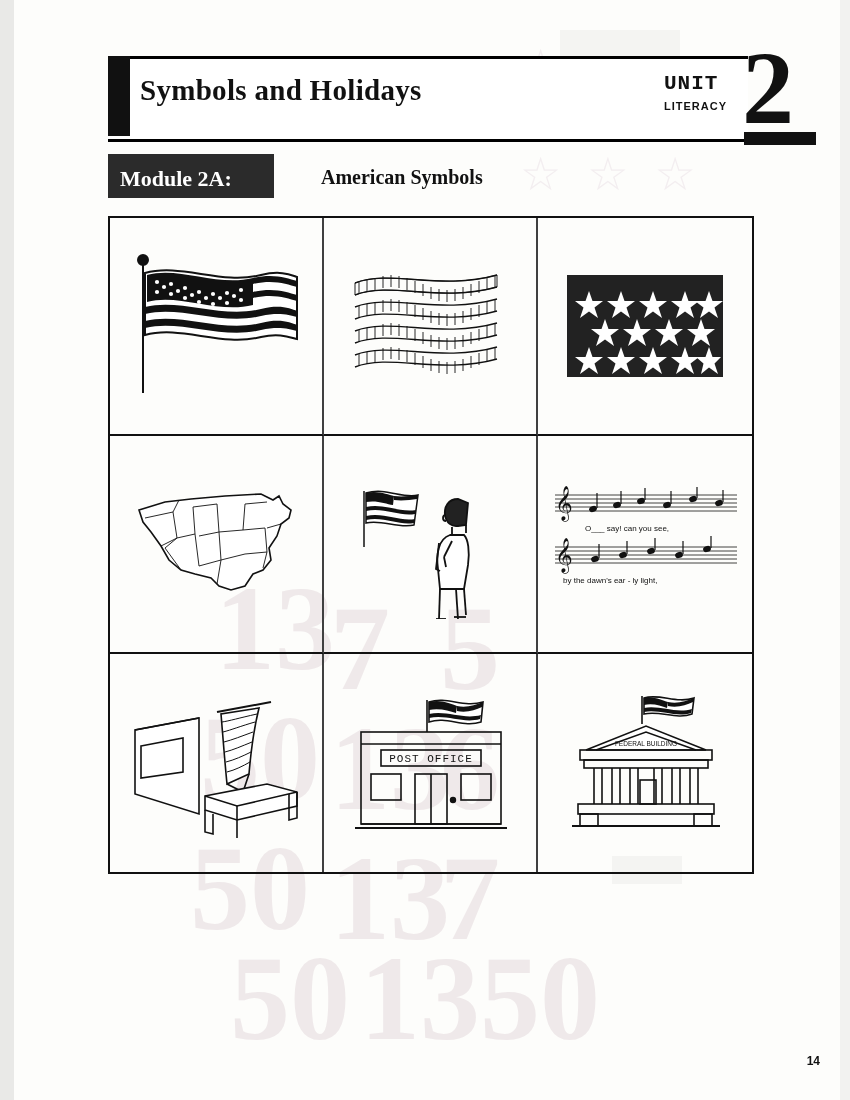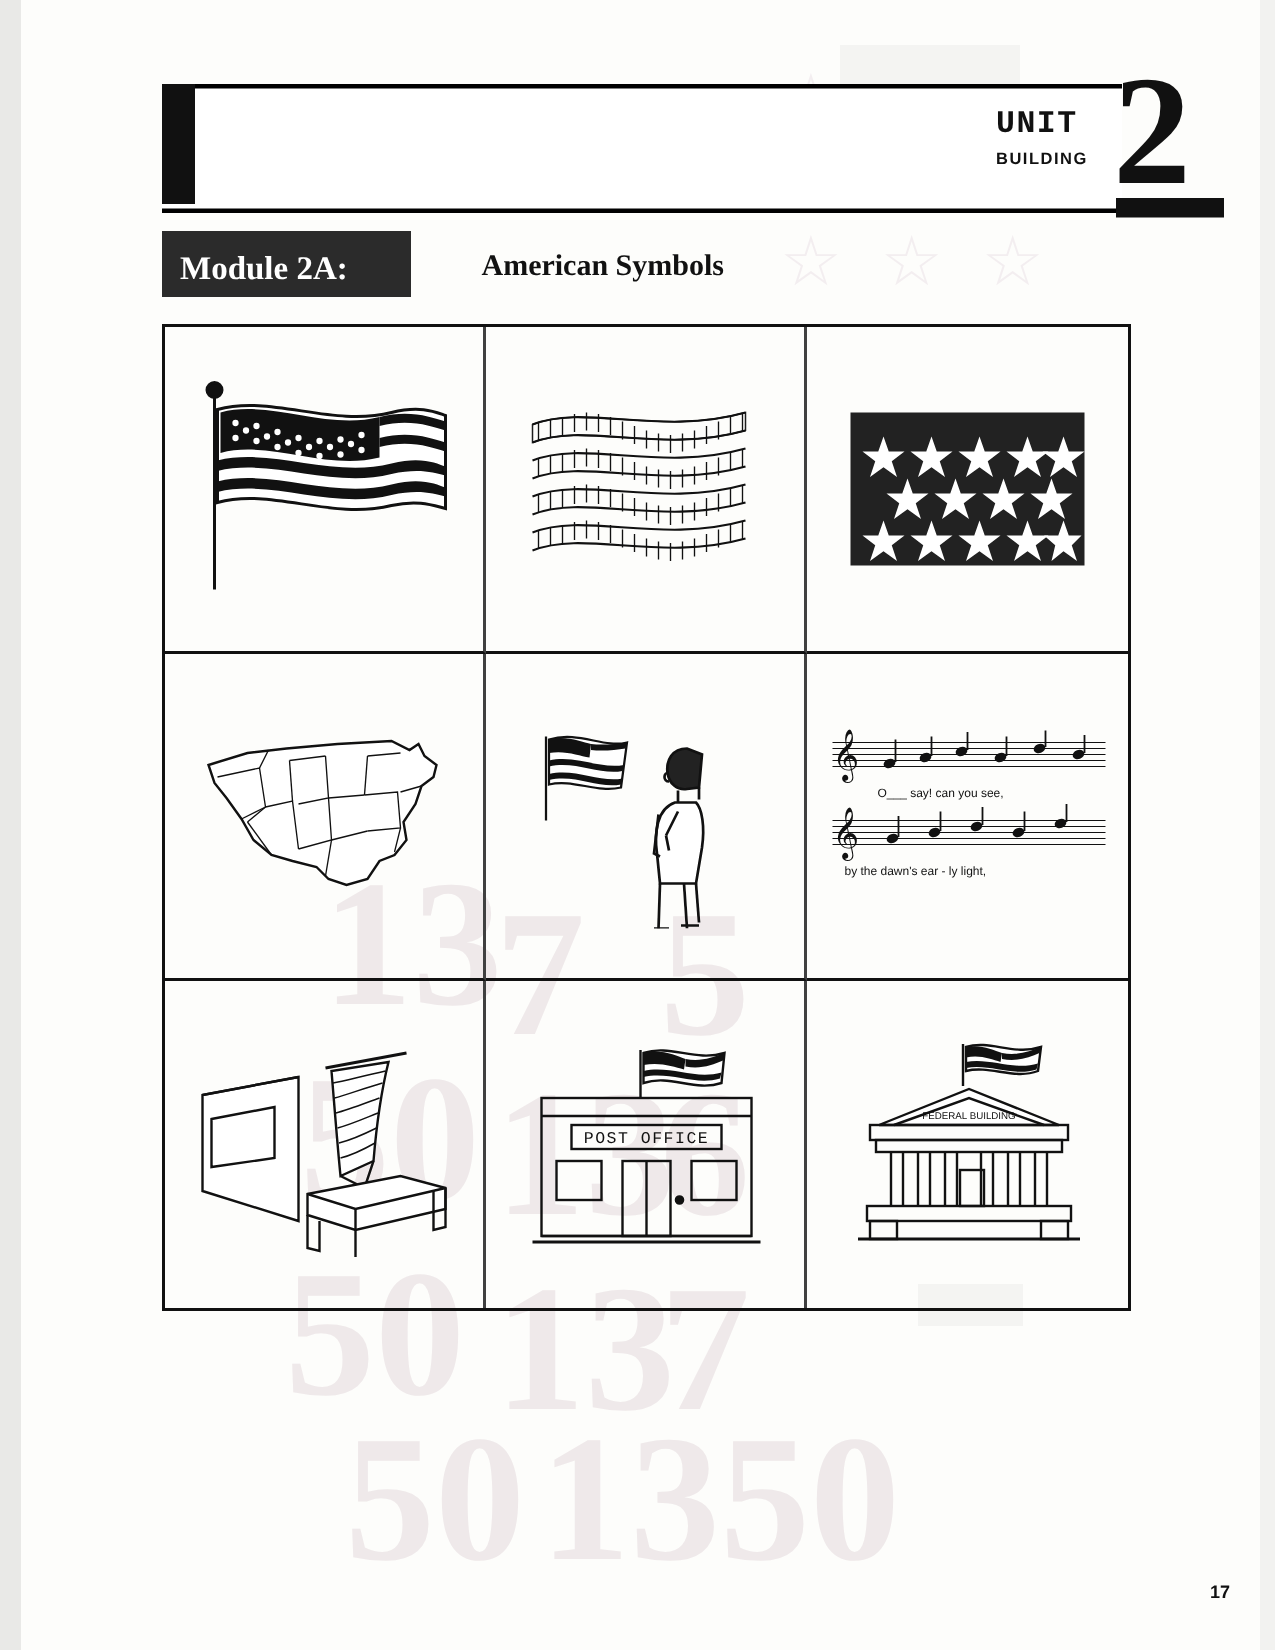--- a/index.html
+++ b/index.html
@@ -197,22 +197,23 @@
   <div class="watermark" style="left:440px; top:830px; font-size:120px;">7</div>
   <div class="watermark" style="left:230px; top:930px; font-size:120px;">50</div>
   <div class="watermark" style="left:360px; top:930px; font-size:120px;">13</div>
   <div class="watermark" style="left:480px; top:930px; font-size:120px;">50</div>
 
   <div class="gray-band" style="left:560px; top:30px; width:120px; height:40px;"></div>
   <div class="gray-band" style="left:612px; top:856px; width:70px; height:28px;"></div>
 
   <div class="header-bar"></div>
   <div class="header-black-block"></div>
+  <div class="unit-title">Symbols and Holidays</div>
   <div class="unit-label">UNIT</div>
-  <div class="literacy-label">BUILDING</div>
+  <div class="literacy-label">LITERACY</div>
   <div class="unit-number">2</div>
   <div class="unit-number-tail"></div>
 
   <div class="module-black"></div>
   <div class="module-label">Module 2A:</div>
   <div class="module-name">American Symbols</div>
 
   <div class="grid">
 
     <div class="cell">
@@ -579,14 +580,14 @@
           <rect x="30" y="126" width="18" height="12"></rect>
           <rect x="144" y="126" width="18" height="12"></rect>
           <line x1="22" y1="138" x2="170" y2="138" stroke-width="2"></line>
         </g>
         <text x="96" y="58" text-anchor="middle" font-family="Liberation Sans, sans-serif" font-size="6.5" fill="#111">FEDERAL BUILDING</text>
       </svg>
     </div>
 
   </div>
 
-  <div class="page-number">17</div>
+  <div class="page-number">14</div>
 </div>
 
 </body></html>

